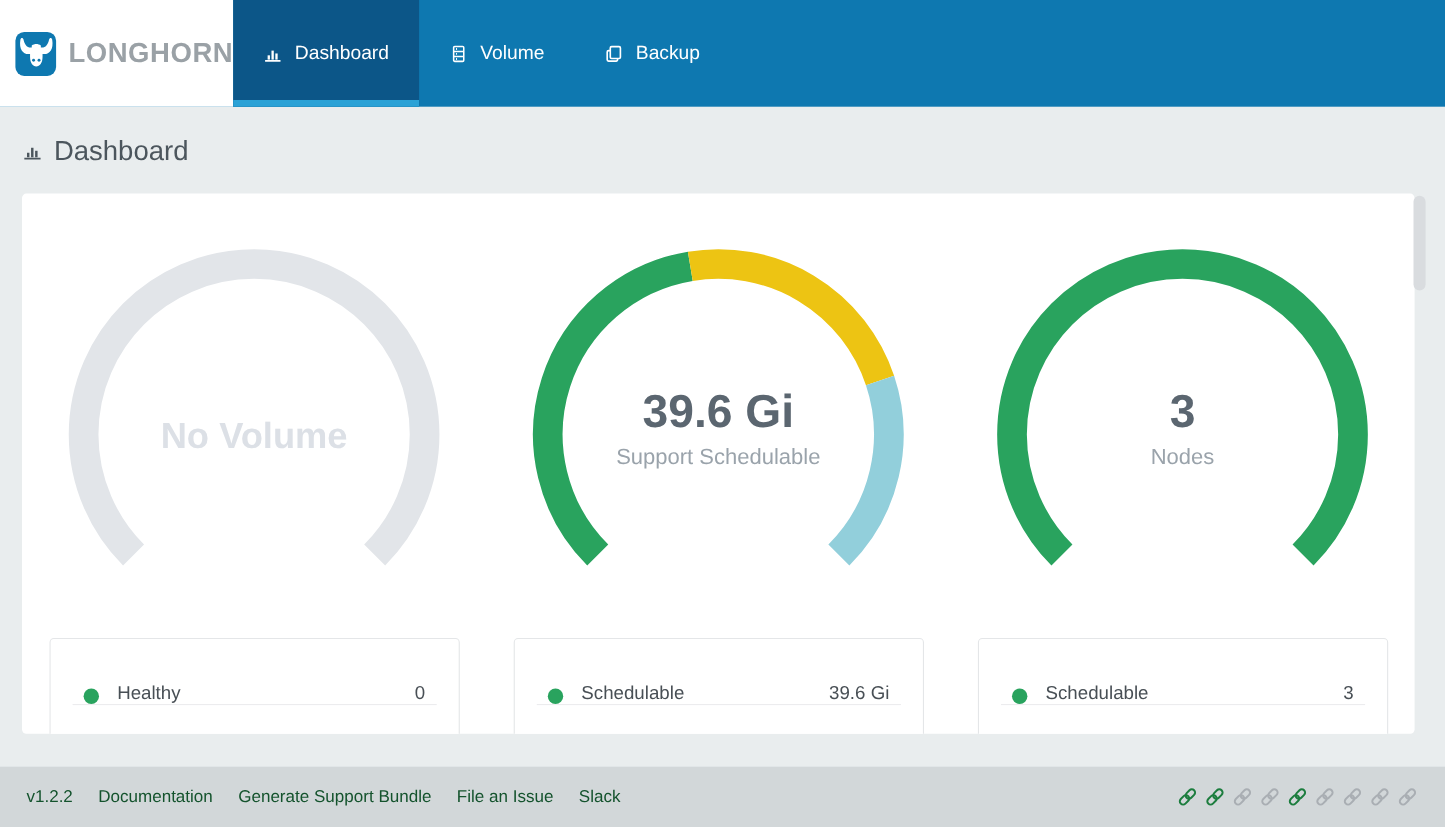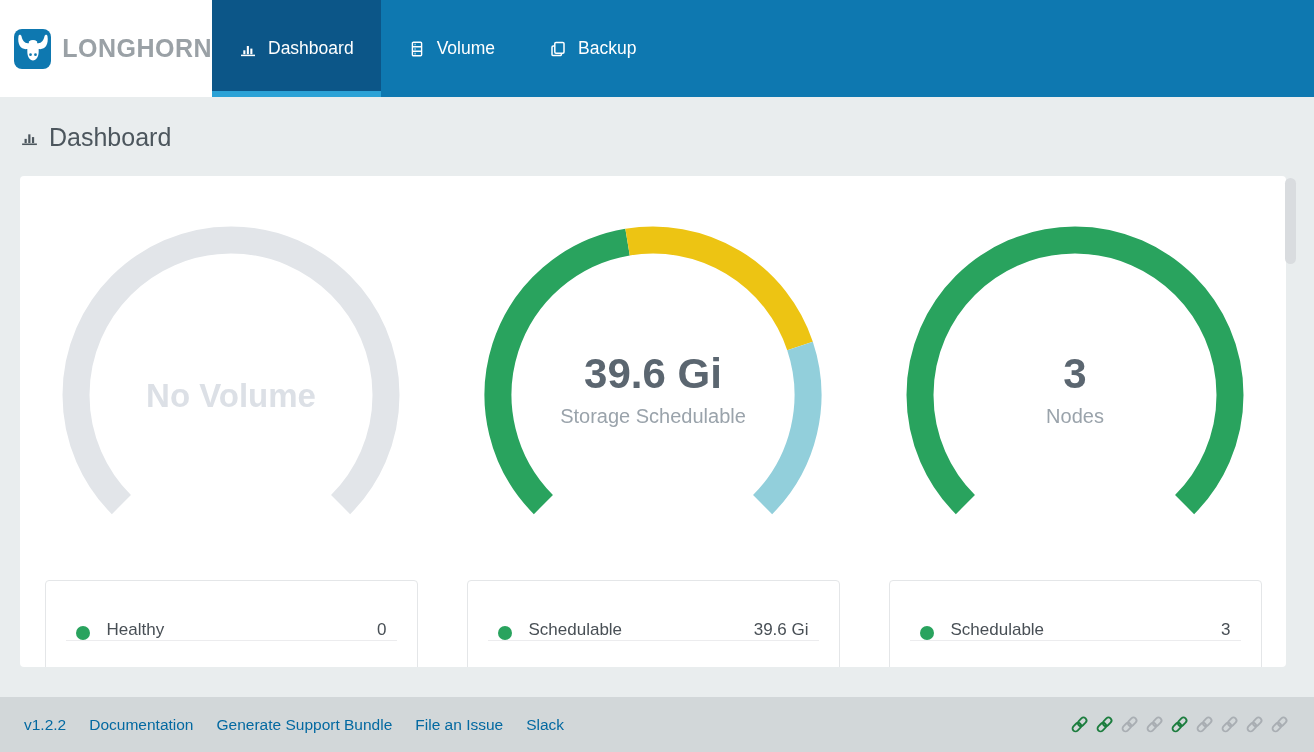--- a/index.html
+++ b/index.html
@@ -81,21 +81,21 @@
   .scroll-thumb {
     position:absolute; left:1285px; top:178px; width:11px; height:86px;
     background:#d9dcdf; border-radius:6px;
   }
   
   .footer {
     position:absolute; left:0; bottom:0; width:1314px; height:55px;
     background:#d2d7d9; display:flex; align-items:center; padding:0 24px;
   }
   .footer a, .footer .version {
-    color:#0369a1; font-size:15.5px; text-decoration:none; margin-right:23px; cursor:pointer;
+    color:#14532d; font-size:15.5px; text-decoration:none; margin-right:23px; cursor:pointer;
   }
   .footer-icons { margin-left:auto; display:flex; align-items:center; gap:4px; }
   .footer-icons .icn svg { width:21px; height:21px; }
 </style>
 </head>
 <body>
 
 <div class="topnav">
   <div class="logo-box">
     <span class="logo-badge">
@@ -180,21 +180,21 @@
     <div class="col">
     <div class="gauge-wrap">
       <svg viewBox="0 0 380 340">
           <path d="M80.40 299.60 A155 155 0 0 1 164.55 37.10" fill="none" stroke="#29a35e" stroke-width="27"></path>
           <path d="M164.55 37.10 A155 155 0 0 1 337.03 140.95" fill="none" stroke="#edc413" stroke-width="27"></path>
           <path d="M337.03 140.95 A155 155 0 0 1 299.60 299.60" fill="none" stroke="#92cfdb" stroke-width="27"></path>
         </svg>
       <div class="center-slot">
           <div class="center-val">
             <div class="val">39.6 Gi</div>
-            <div class="lbl">Storage Schedulable</div>
+            <div class="lbl">Support Schedulable</div>
           </div>
         </div>
     </div>
     <div class="legend">
         <div class="legend-row">
     <span class="dot" style="background: rgb(41, 163, 94);"></span>
     <span class="llabel">Schedulable</span>
     <span class="lvalue">39.6 Gi</span>
   </div>
         <div class="legend-sep"></div>

